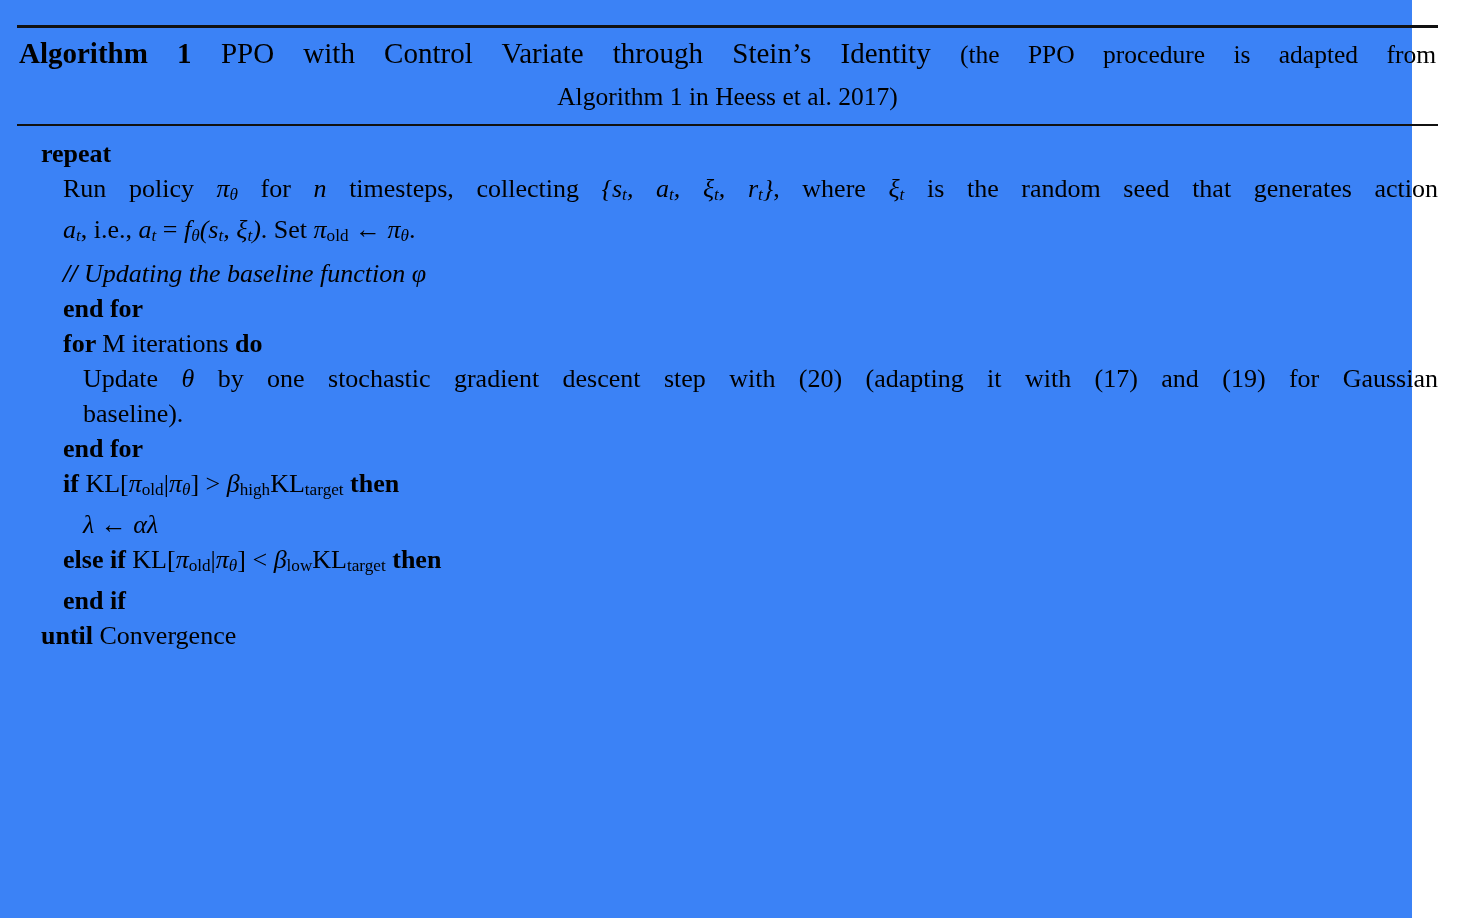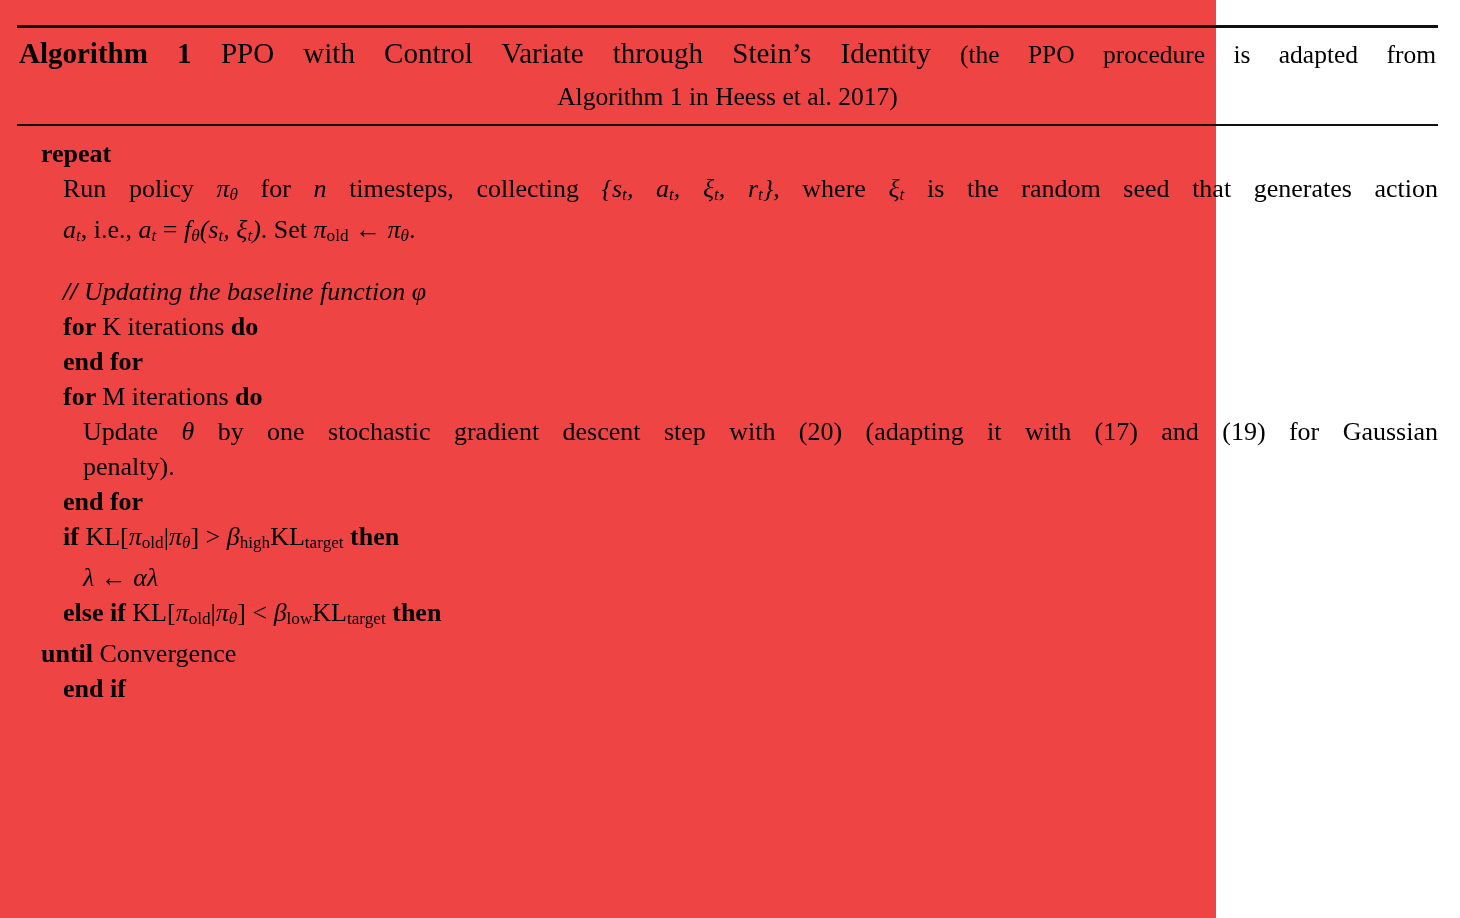--- a/index.html
+++ b/index.html
@@ -3,21 +3,21 @@
 <meta charset="utf-8">
 <style>
   * { margin: 0; padding: 0; box-sizing: border-box; }
   html, body {
     width: 1460px; height: 918px;
     background: #ffffff;
     font-family: "Liberation Serif", "DejaVu Serif", serif;
     color: #000000;
     overflow: hidden;
   }
-  .page { position: relative; width: 1216px; height: 918px; background: #ef4444; }
+  .page { position: relative; width: 1412px; height: 918px; background: #3b82f6; }
   .algo-box { position: absolute; left: 17px; top: 25px; width: 1421px; }
 
   .rule { background: #111111; width: 100%; }
   .rule-top { height: 3px; }
   .rule-mid { height: 2px; }
 
   .algo-title {
     font-size: 29px;
     line-height: 40px;
     padding: 5px 2px 7px 2px;
@@ -26,21 +26,21 @@
   .title-line.justify { text-align: justify; text-align-last: justify; }
   .s-small { font-size: 25.5px; }
 
   .algo-body {
     font-size: 26px;
     padding-top: 10px;
     padding-bottom: 14px;
   }
   .algo-line { line-height: 35px; min-height: 35px; white-space: normal; }
   .algo-line.justify { text-align: justify; text-align-last: justify; }
-  .algo-line.gap { margin-top: 21px; }
+  .algo-line.gap { margin-top: 3px; }
   .ind-0 { padding-left: 24px; }
   .ind-1 { padding-left: 46px; }
   .ind-2 { padding-left: 66px; }
 
   .s-r  { font-style: normal; font-weight: 400; }
   .s-b  { font-weight: 700; text-align: center; }
   .s-i  { font-style: italic; }
   .s-bi { font-weight: 700; font-style: italic; }
   .s-m  { font-style: italic; }
   .s-msub { font-style: italic; font-size: 66%; vertical-align: -0.18em; }
@@ -55,27 +55,26 @@
     <div class="algo-title">
         <div class="title-line justify"><span class="s-b">Algorithm 1 </span><span class="s-r">PPO with Control Variate through Stein’s Identity </span><span class="s-small">(the PPO procedure is adapted from</span></div>
         <div class="title-line"><span class="s-small">Algorithm 1 in Heess et al. 2017)</span></div>
       </div>
     <div class="rule rule-mid"></div>
     <div class="algo-body">
         <div class="algo-line ind-0"><span class="s-b">repeat</span></div>
         <div class="algo-line ind-1 justify"><span class="s-r">Run policy </span><span class="s-m">π</span><span class="s-msub">θ</span><span class="s-r"> for </span><span class="s-m">n</span><span class="s-r"> timesteps, collecting </span><span class="s-m">{s</span><span class="s-msub">t</span><span class="s-m">, a</span><span class="s-msub">t</span><span class="s-m">, ξ</span><span class="s-msub">t</span><span class="s-m">, r</span><span class="s-msub">t</span><span class="s-m">}</span><span class="s-r">, where </span><span class="s-m">ξ</span><span class="s-msub">t</span><span class="s-r"> is the random seed that generates action</span></div>
         <div class="algo-line ind-1"><span class="s-m">a</span><span class="s-msub">t</span><span class="s-r">, i.e., </span><span class="s-m">a</span><span class="s-msub">t</span><span class="s-r"> = </span><span class="s-m">f</span><span class="s-msub">θ</span><span class="s-m">(s</span><span class="s-msub">t</span><span class="s-m">, ξ</span><span class="s-msub">t</span><span class="s-m">)</span><span class="s-r">. Set </span><span class="s-m">π</span><span class="s-rsub">old</span><span class="s-r"> ← </span><span class="s-m">π</span><span class="s-msub">θ</span><span class="s-r">.</span></div>
         <div class="algo-line ind-1 gap"><span class="s-bi">// </span><span class="s-i">Updating the baseline function </span><span class="s-m">φ</span></div>
-        <div class="algo-line ind-1"><span class="s-b">for </span><span class="s-r">K iterations </span><span class="s-b">do</span></div>
         <div class="algo-line ind-1"><span class="s-b">end for</span></div>
         <div class="algo-line ind-1"><span class="s-b">for </span><span class="s-r">M iterations </span><span class="s-b">do</span></div>
         <div class="algo-line ind-2 justify"><span class="s-r">Update </span><span class="s-m">θ</span><span class="s-r"> by one stochastic gradient descent step with (20) (adapting it with (17) and (19) for Gaussian</span></div>
-        <div class="algo-line ind-2"><span class="s-r">penalty).</span></div>
+        <div class="algo-line ind-2"><span class="s-r">baseline).</span></div>
         <div class="algo-line ind-1"><span class="s-b">end for</span></div>
         <div class="algo-line ind-1"><span class="s-b">if </span><span class="s-r">KL[</span><span class="s-m">π</span><span class="s-rsub">old</span><span class="s-r">|</span><span class="s-m">π</span><span class="s-msub">θ</span><span class="s-r">] &gt; </span><span class="s-m">β</span><span class="s-rsub">high</span><span class="s-r">KL</span><span class="s-rsub">target</span><span class="s-r"> </span><span class="s-b">then</span></div>
         <div class="algo-line ind-2"><span class="s-m">λ</span><span class="s-r"> ← </span><span class="s-m">αλ</span></div>
         <div class="algo-line ind-1"><span class="s-b">else if </span><span class="s-r">KL[</span><span class="s-m">π</span><span class="s-rsub">old</span><span class="s-r">|</span><span class="s-m">π</span><span class="s-msub">θ</span><span class="s-r">] &lt; </span><span class="s-m">β</span><span class="s-rsub">low</span><span class="s-r">KL</span><span class="s-rsub">target</span><span class="s-r"> </span><span class="s-b">then</span></div>
+        <div class="algo-line ind-1"><span class="s-b">end if</span></div>
         <div class="algo-line ind-0"><span class="s-b">until </span><span class="s-r">Convergence</span></div>
-        <div class="algo-line ind-1"><span class="s-b">end if</span></div>
       </div>
 
   </div>
 </div>
 
 </body></html>

